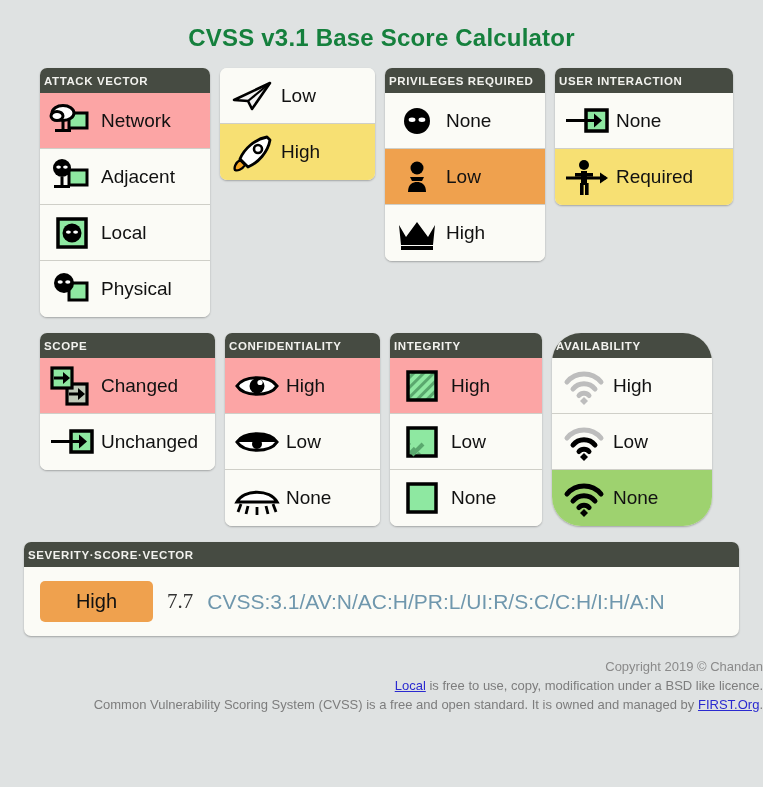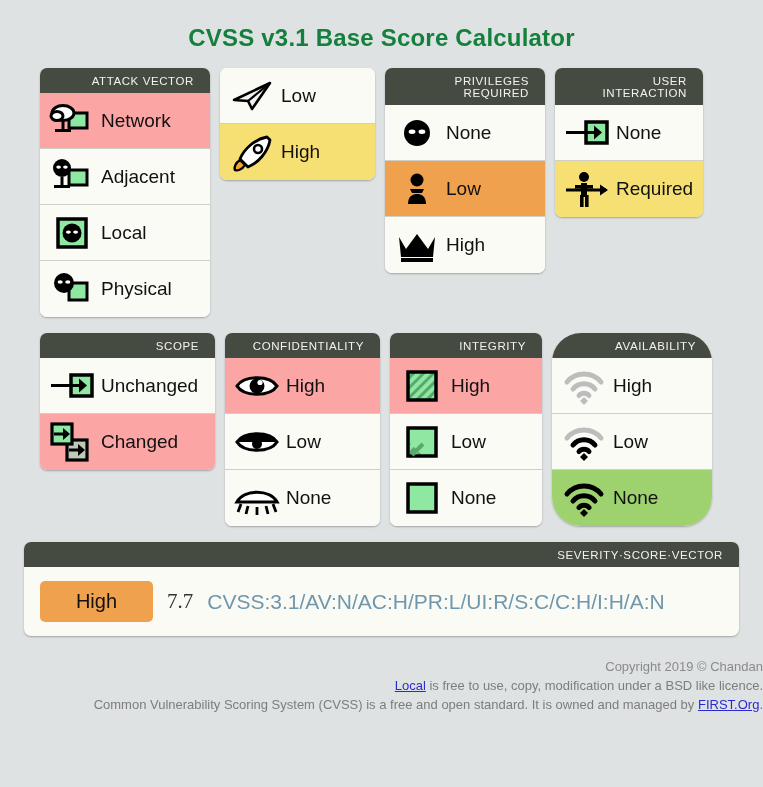--- a/index.html
+++ b/index.html
@@ -33,24 +33,24 @@
     background: #fbfbf6;
     border-radius: 7px;
     box-shadow: 0 1px 2px rgba(0,0,0,0.28);
     overflow: hidden;
     flex: 0 0 auto;
   }
   .card-hdr {
     background: #464b42;
     color: #f2f2ee;
     font-size: 11.5px;
-    font-weight: normal;
+    font-weight: bold;
     letter-spacing: 0.6px;
-    text-align: right;
-    padding: 7px 16px 6px;
+    text-align: left;
+    padding: 7px 4px 6px;
   }
   .opt {
     display: flex;
     align-items: center;
     gap: 6px;
     height: 56px;
     padding: 0 9px;
     background: #fbfbf6;
     border-bottom: 1px solid #cfcfc8;
     cursor: pointer;
@@ -65,21 +65,21 @@
   .opt.sel-yellow { background: #f7e073; }
   .opt.sel-orange { background: #efa14e; }
   .opt.sel-green { background: #9ed26f; }
 
   .ico { width: 46px; height: 40px; flex: 0 0 46px; display: block; }
 
   
   .w-av { width: 170px; }
   .w-ac { width: 155px; }
   .w-pr { width: 160px; }
-  .w-ui { width: 148px; }
+  .w-ui { width: 178px; }
   .w-sc { width: 175px; }
   .w-c  { width: 155px; }
   .w-i  { width: 152px; }
   .w-a  { width: 160px; border-radius: 29px; }
 
   
   .sev-card {
     margin: 16px 24px 0;
     background: #fbfbf6;
     border-radius: 7px;
@@ -240,38 +240,38 @@
                 <path d="M36 15.5 L44 21 L36 26.5 Z" fill="#000"></path>
               </svg></span>
           <span class="opt-label">Required</span>
         </div>
       </div>
     </div>
 
     <div class="row">
       <div class="card w-sc">
         <div class="card-hdr">SCOPE</div>
-        <div class="opt">
-          <span class="ico"><svg viewBox="0 0 46 40" width="46" height="40" xmlns="http://www.w3.org/2000/svg">
-                <rect x="22" y="9" width="21" height="21" fill="#8ee8a1" stroke="#000" stroke-width="3.5"></rect>
-                <path d="M2 19.5 H36" stroke="#000" stroke-width="3.2"></path>
-                <path d="M30 12.5 L38 19.5 L30 26.5 Z" fill="#000"></path>
-              </svg></span>
-          <span class="opt-label">Unchanged</span>
-        </div>
         <div class="opt sel-red">
           <span class="ico"><svg viewBox="0 0 46 40" width="46" height="40" xmlns="http://www.w3.org/2000/svg">
                 <rect x="18" y="18" width="20" height="20" fill="#bfc9b8" stroke="#000" stroke-width="3.2"></rect>
                 <path d="M20 28 H34" stroke="#000" stroke-width="3"></path>
                 <path d="M29 22 L36 28 L29 34 Z" fill="#000"></path>
                 <rect x="3" y="2" width="20" height="20" fill="#8ee8a1" stroke="#000" stroke-width="3.2"></rect>
                 <path d="M5 12 H19" stroke="#000" stroke-width="3"></path>
                 <path d="M14 6 L21 12 L14 18 Z" fill="#000"></path>
               </svg></span>
           <span class="opt-label">Changed</span>
+        </div>
+        <div class="opt">
+          <span class="ico"><svg viewBox="0 0 46 40" width="46" height="40" xmlns="http://www.w3.org/2000/svg">
+                <rect x="22" y="9" width="21" height="21" fill="#8ee8a1" stroke="#000" stroke-width="3.5"></rect>
+                <path d="M2 19.5 H36" stroke="#000" stroke-width="3.2"></path>
+                <path d="M30 12.5 L38 19.5 L30 26.5 Z" fill="#000"></path>
+              </svg></span>
+          <span class="opt-label">Unchanged</span>
         </div>
       </div>
 
       <div class="card w-c">
         <div class="card-hdr">CONFIDENTIALITY</div>
         <div class="opt sel-red">
           <span class="ico"><svg viewBox="0 0 46 40" width="46" height="40" xmlns="http://www.w3.org/2000/svg">
                 <path d="M3 20 C10 9 36 9 43 20 C36 31 10 31 3 20 Z" fill="#fff" stroke="#000" stroke-width="3.2"></path>
                 <circle cx="23" cy="20" r="7.5" fill="#000"></circle>
                 <circle cx="26" cy="16.5" r="2.6" fill="#fff"></circle>

